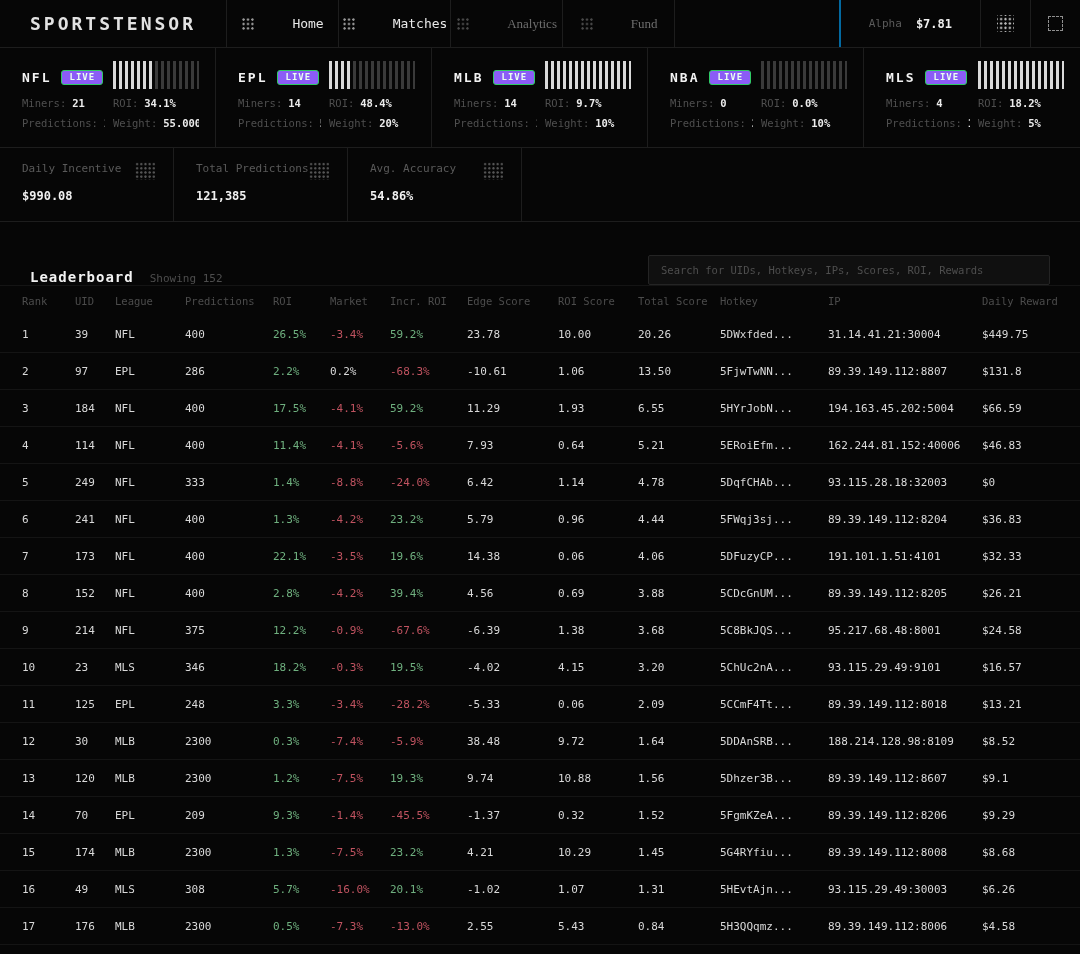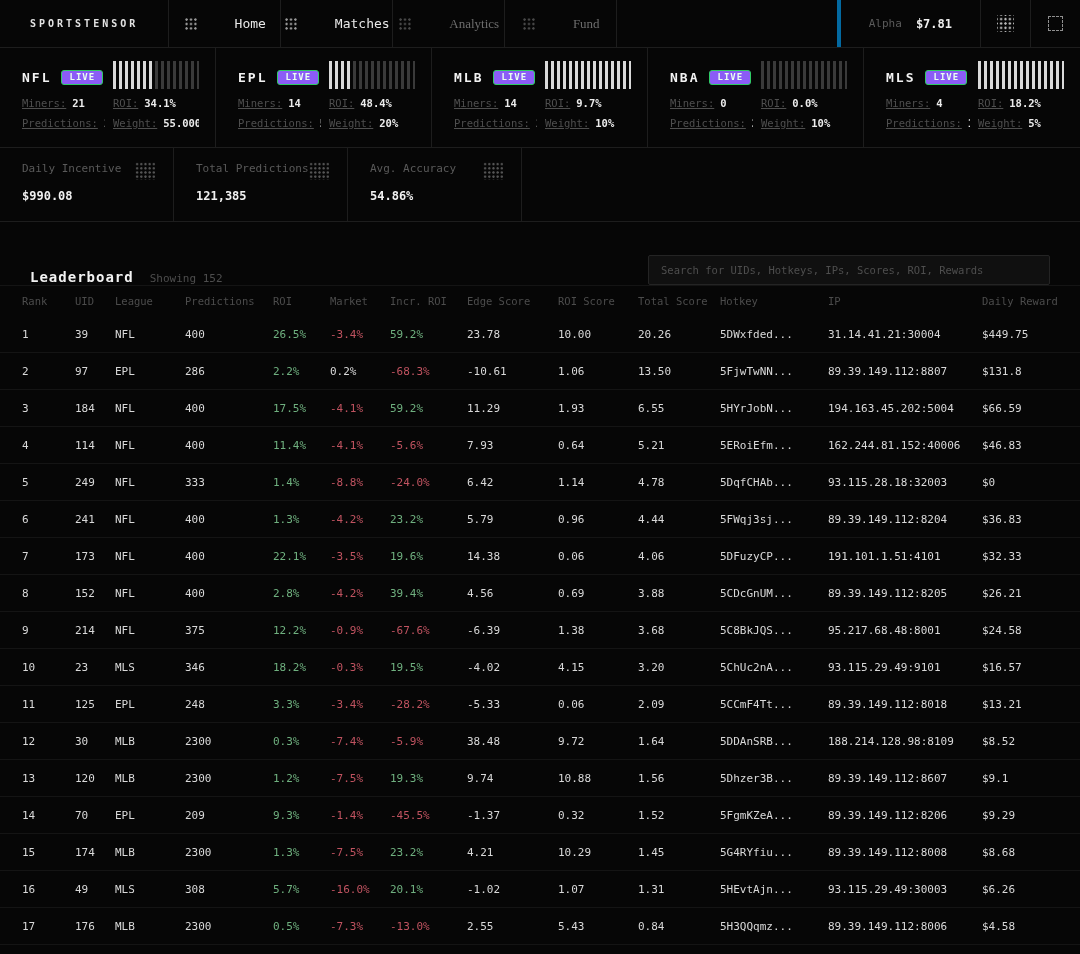--- a/index.html
+++ b/index.html
@@ -10,27 +10,27 @@
     font-family:"DejaVu Sans Mono", monospace;
     font-size:11px;
   }
   .dim { color:#5a5a5a;font-family:Liberation Serif, serif; }
   .bright { color:#e8e8e8; }
   .pos { color:#6fb07f; }
   .neg { color:#c05360; }
 
   
   .topnav { height:48px; display:flex; align-items:stretch; border-bottom:1px solid #1d1d1d; }
-  .brand { display:flex; align-items:center; padding:3px 30px; font-size:10px; font-weight:bold; letter-spacing:3px; border-right:1px solid #1d1d1d; }
+  .brand { display:flex; align-items:center; padding:3px 30px; font-size:18px; font-weight:bold; letter-spacing:3px; border-right:1px solid #1d1d1d; }
   .nav-item { width:112px; display:flex; align-items:center; justify-content:center; gap:9px; border-right:1px solid #1d1d1d; cursor:pointer; }
   .nav-item.dim .nav-label { color:#6d6d6d; }
   .nav-item.dim .dot-icon { color:#4a4a4a; }
   .nav-label { font-size:13px;padding-left:28px; }
   .nav-spacer { flex:1; }
-  .alpha-box { display:flex; align-items:center; gap:14px; padding:0 28px; border-left:4px solid #0369a1; }
+  .alpha-box { display:flex; align-items:center; gap:14px; padding:0 28px; border-left:2px solid #0369a1; }
   .alpha-label { font-size:11px; color:#5a5a5a; }
   .alpha-value { font-size:12px; font-weight:bold; color:#f0f0f0; }
   .icon-btn { width:50px; display:flex; align-items:center; justify-content:center; border-left:1px solid #1d1d1d; cursor:pointer; }
 
   .dot-icon { width:17px; height:17px; color:#9a9a9a;
     background-image:radial-gradient(circle, currentColor 1px, transparent 1.35px);
     background-size:4.4px 4.4px; background-position:center; }
   .dot-icon.small { width:14px; height:14px; }
   .frame-icon { width:15px; height:15px; border:1px dashed #8f8f8f; }
 
@@ -39,21 +39,21 @@
   .card { padding:13px 16px 10px 22px; border-right:1px solid #1d1d1d; display:grid; grid-template-columns:1.25fr 1fr; grid-template-rows:32px 20px 20px; column-gap:8px; overflow:hidden; }
   .card:last-child { border-right:none; }
   .card-head { display:flex; align-items:center; gap:10px; }
   .league-name { font-size:13px; font-weight:bold; letter-spacing:2px; color:#f2f2f2; }
   .live-badge { background:#8b5cf6; border:1px solid #2ecc64; color:#eafff2; font-size:9px; letter-spacing:1px; padding:1px 7px 2px; border-radius:3px; font-weight:bold; }
   .meter { position:relative; width:86px; height:28px; justify-self:end;
     background:repeating-linear-gradient(90deg,#3a3a3a 0 3px,#060606 3px 6px); }
   .meter-fill { position:absolute; top:0; left:0; bottom:0;
     background:repeating-linear-gradient(90deg,#d9d9d9 0 3px,#060606 3px 6px); }
   .kv { display:flex; align-items:center; gap:6px; white-space:nowrap; overflow:hidden; font-size:10.5px; }
-  .kv .k { color:#4f4f4f;text-decoration:underline; }
+  .kv .k { color:#4f4f4f; }
   .kv .v { color:#ececec; font-weight:bold; }
 
   
   .stats { height:74px; display:flex; border-bottom:1px solid #1d1d1d; }
   .stat { width:174px; padding:14px 18px 0 22px; border-right:1px solid #1d1d1d; }
   .stat-top { display:flex; justify-content:space-between; align-items:flex-start; }
   .stat-label { font-size:11px; color:#5a5a5a; }
   .stat-value { margin-top:9px; font-size:12px; font-weight:bold; color:#f0f0f0; }
   .stat-icon { width:20px; height:18px; color:#555;
     background-image:radial-gradient(circle, currentColor 1px, transparent 1.3px);

